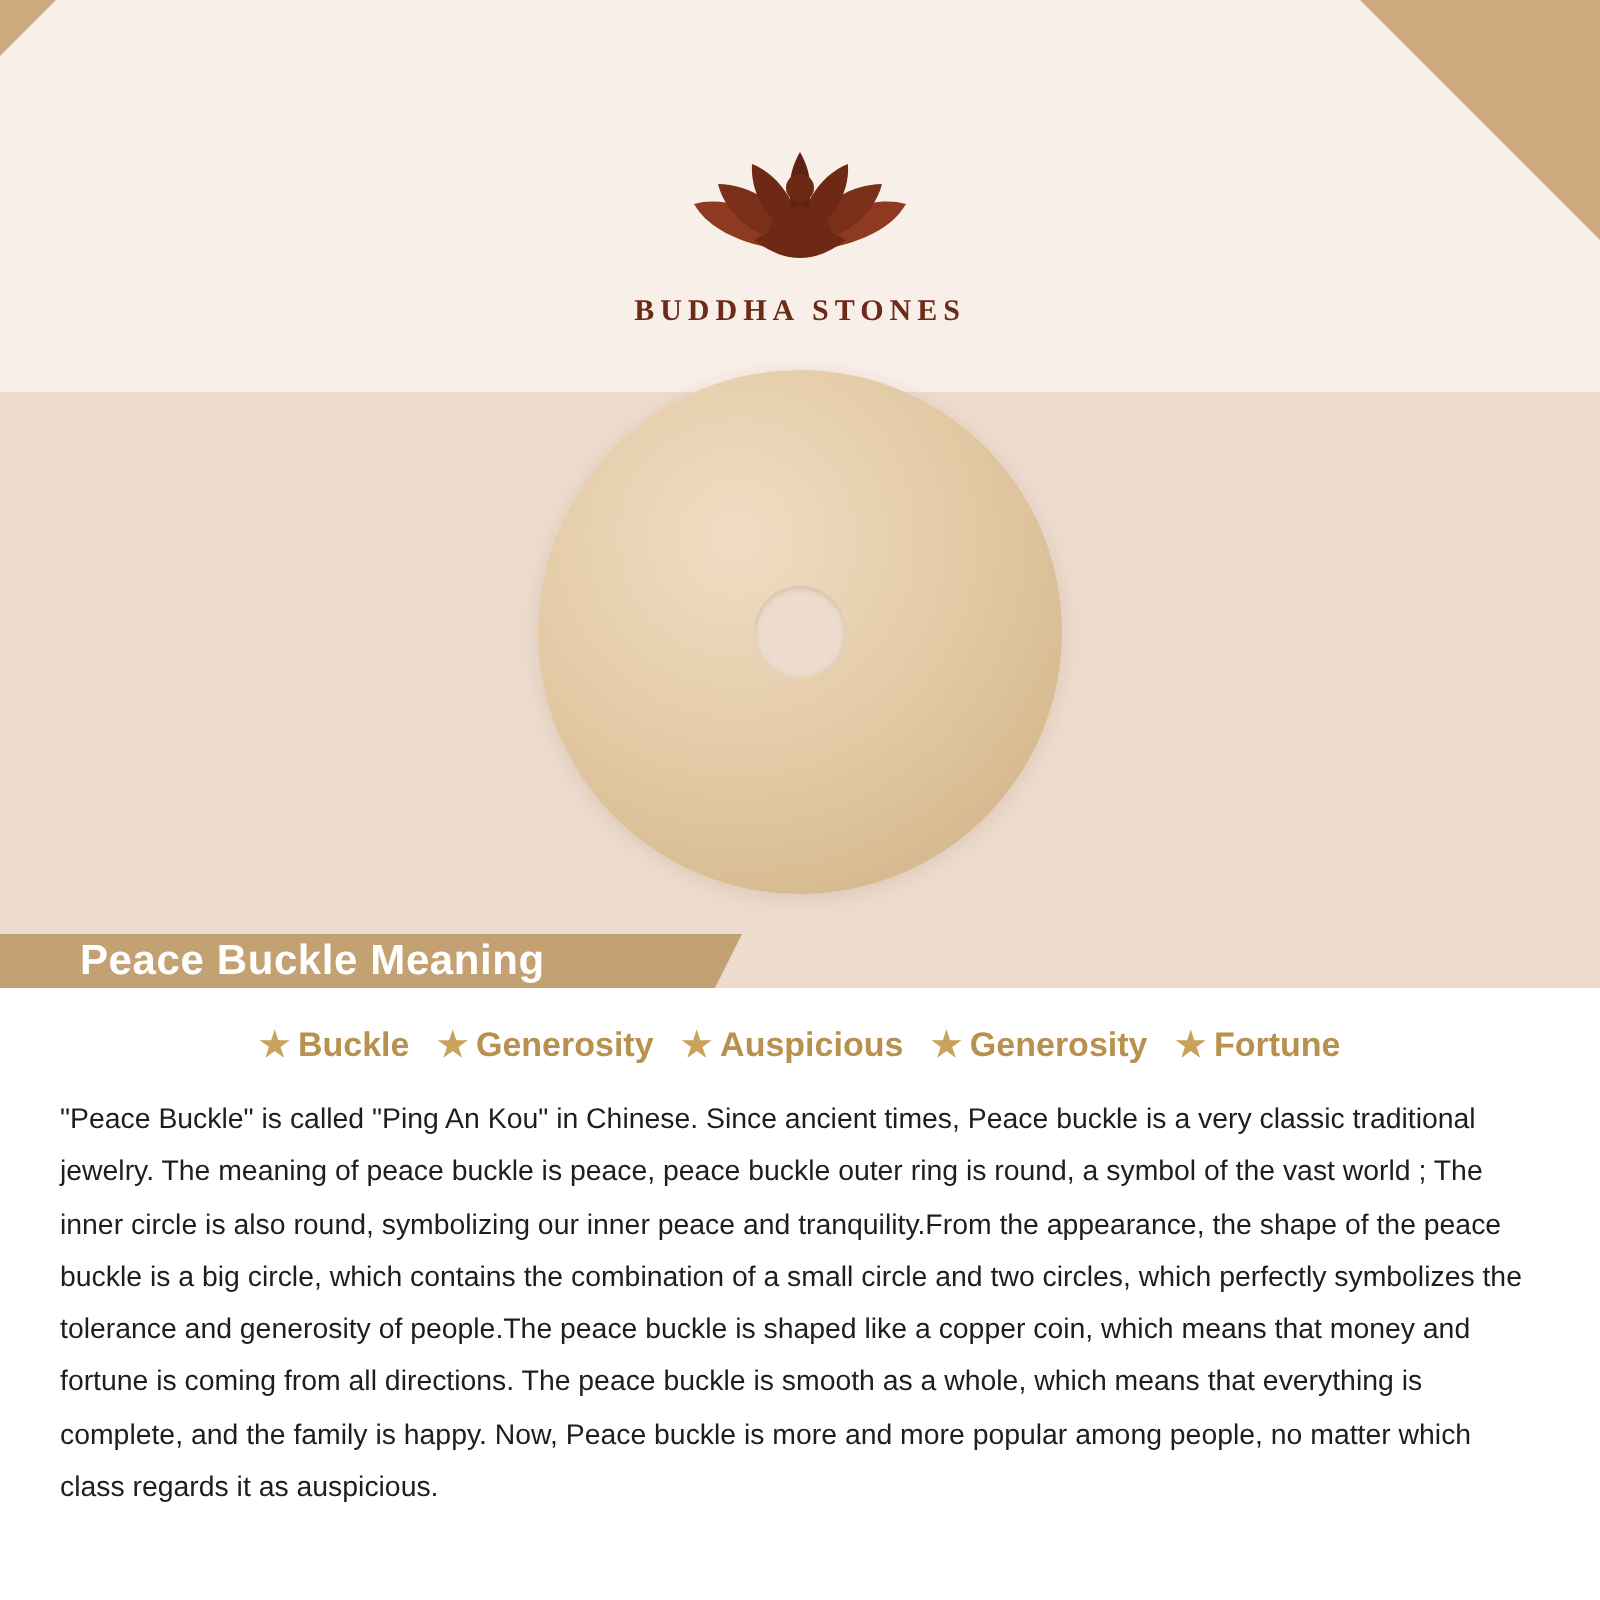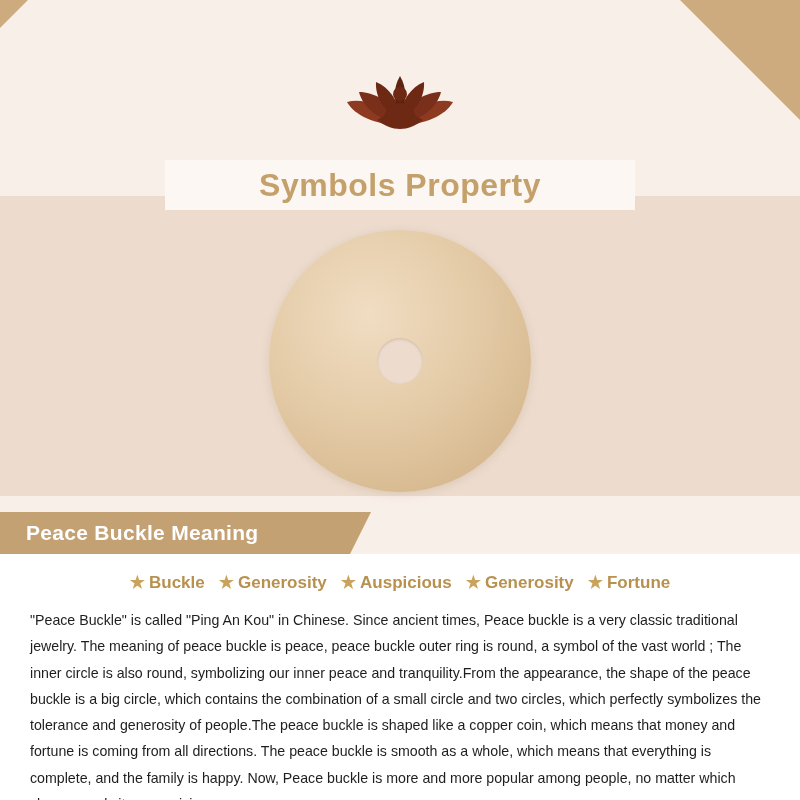--- a/index.html
+++ b/index.html
@@ -124,25 +124,25 @@
     border-radius: 50%;
     background: #eddcce;
     box-shadow: inset 0 1px 3px rgba(150,120,80,0.35);
   }
 
   
   .ribbon {
     position: relative;
     margin-top: 6px;
     width: 350px;
-    height: 42px;
+    height: 27px;
     background: #c3a173;
     display: flex;
     align-items: center;
-    padding-left: 26px;
+    padding-left: 40px;
     box-sizing: border-box;
   }
   .ribbon:after {
     content: "";
     position: absolute;
     right: -21px;
     top: 0;
     width: 0;
     height: 0;
     border-top: 42px solid #c3a173;
@@ -216,25 +216,23 @@
 
         <path d="M95 60 C88 48 88 34 95 22 C102 34 102 48 95 60 Z" fill="#5e2210"></path>
       </g>
 
       <g fill="#6d2914">
         <circle cx="95" cy="40" r="7"></circle>
         <path d="M95 49 C86 49 80 56 79 64 C84 62 90 61 95 61 C100 61 106 62 111 64 C110 56 104 49 95 49 Z"></path>
         <path d="M72 66 C80 61 88 59 95 59 C102 59 110 61 118 66 C110 72 103 75 95 75 C87 75 80 72 72 66 Z"></path>
       </g>
     </svg>
-  </div>
-
-  <div class="title-bar">
-    <div class="title-text">Symbols Property</div>
-  </div>
+    <div class="brand-name">BUDDHA STONES</div>
+  </div>
+
 
   <div class="product-wrap">
     <div class="donut">
       <div class="donut-hole"></div>
     </div>
   </div>
 
   <div class="ribbon">
     <span class="ribbon-text">Peace Buckle Meaning</span>
   </div>

